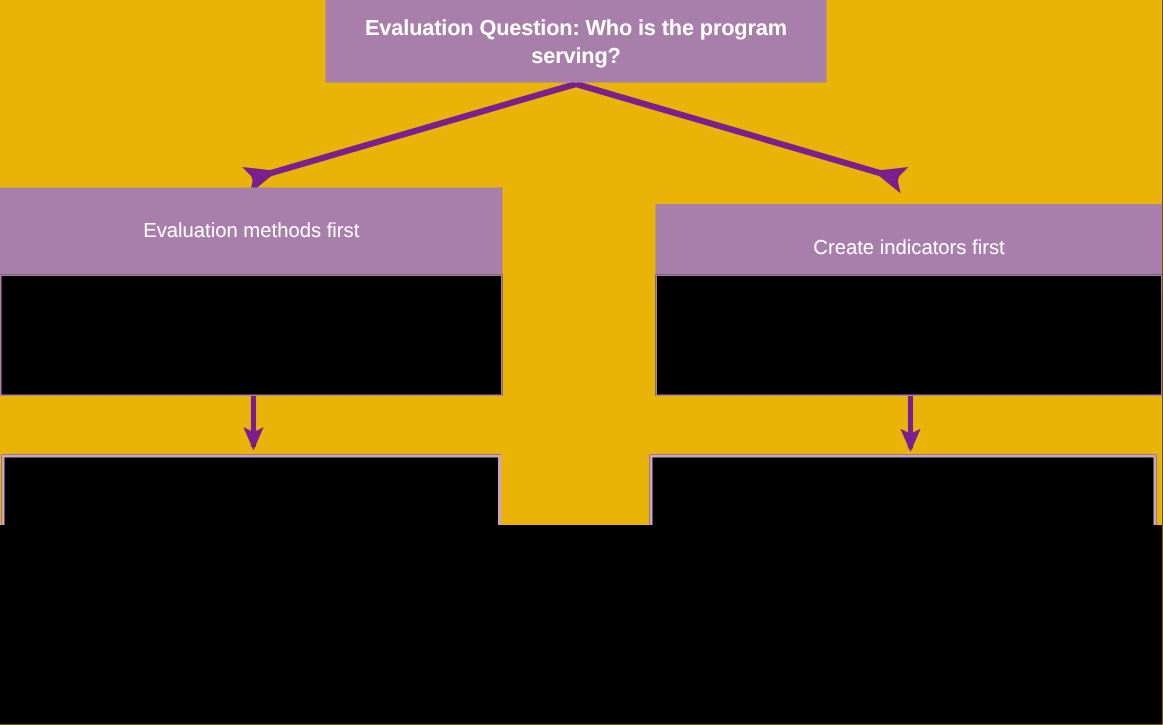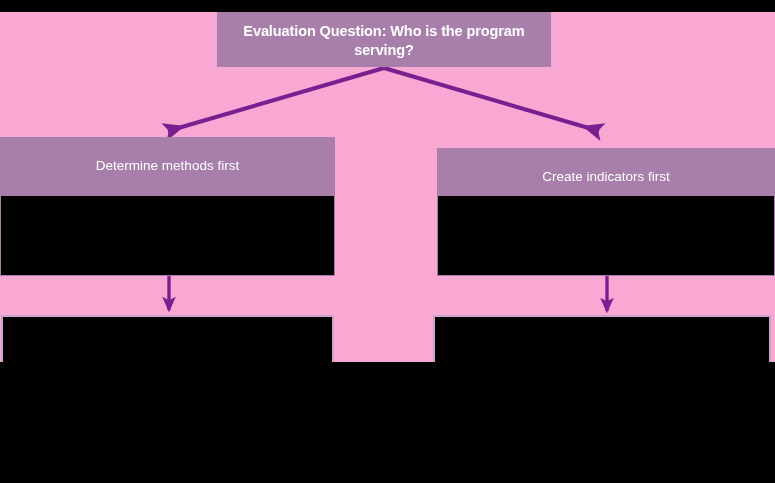--- a/index.html
+++ b/index.html
@@ -4,24 +4,23 @@
 <style>
   html, body {
     margin: 0;
     padding: 0;
     background: #000000;
   }
   #canvas {
     position: relative;
     width: 775px;
     height: 350px;
-    background: #f9a8d4;
+    background: #eab308;
     overflow: hidden;
     font-family: "Liberation Sans", sans-serif;
-    margin-top: 12px;
   }
 
   
   .title-banner {
     position: absolute;
     left: 217px;
     top: 0px;
     width: 334px;
     height: 55px;
     background: #a87fab;
@@ -123,21 +122,21 @@
     <line x1="169" y1="264" x2="169" y2="298" stroke="#7a1f8f" stroke-width="3.4" marker-end="url(#arrowhead-v)"></line>
 
     <line x1="607" y1="264" x2="607" y2="299" stroke="#7a1f8f" stroke-width="3.4" marker-end="url(#arrowhead-v)"></line>
   </svg>
 
   <div class="title-banner">
     <span class="title-text">Evaluation Question: Who is the program serving?</span>
   </div>
 
   <div class="branch-header" id="branch-header-left">
-    <span class="branch-title">Determine methods first</span>
+    <span class="branch-title">Evaluation methods first</span>
   </div>
 
   <div class="content-box" id="content-box-left">
     <span></span>
   </div>
 
   <div class="outcome-box" id="outcome-box-left">
     <span></span>
   </div>
 

